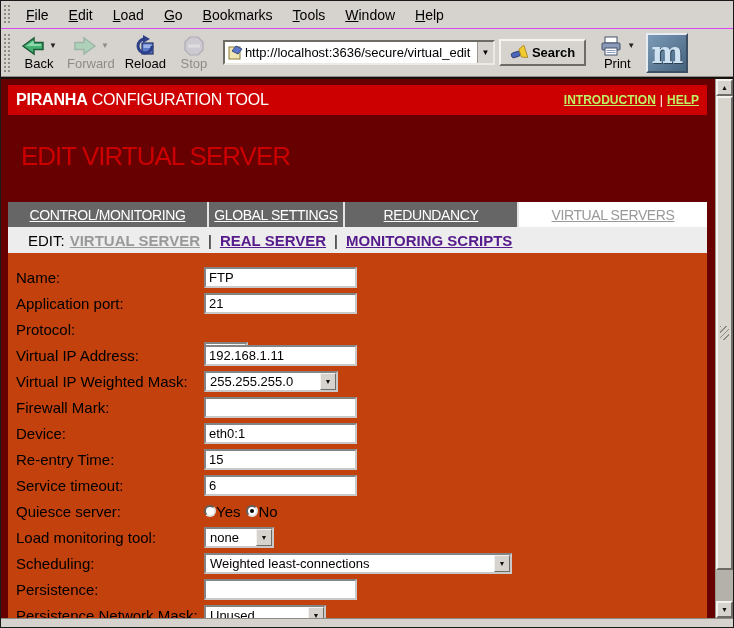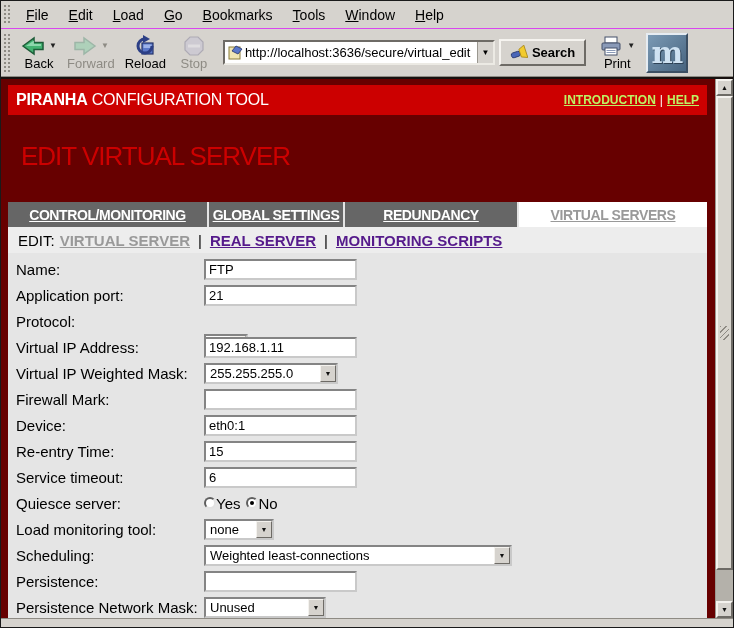--- a/index.html
+++ b/index.html
@@ -58,37 +58,37 @@
   .brand { color:#fff; font-size:16px; letter-spacing:-0.2px; white-space:nowrap; }
   .brand b { font-weight:bold; }
   .banner-links { color:#fff; font-size:12px; font-weight:bold; white-space:nowrap; }
   .banner-links a { color:#bef264; text-decoration:underline; cursor:pointer; }
   .banner-links .sep { margin:0 4px; font-weight:normal; }
 
   .page-title { margin:27px 0 0 13px; color:#cc0000; font-size:26px; letter-spacing:-1px;
                 line-height:28px; height:28px; white-space:nowrap; }
 
   .tabs { margin-top:32px; display:flex; height:25px; background:#fff; }
-  .tab { background:#666666; color:#fff; font-size:14px; font-weight:bold; letter-spacing:-0.4px;
+  .tab { background:#666666; color:#fff; font-size:14px; font-weight:normal; letter-spacing:-0.4px;
          display:flex; align-items:center; justify-content:center; text-decoration:underline;
          border-right:2px solid #e4e4e4; cursor:pointer; white-space:nowrap; }
   .tab:nth-child(1){ width:201px; }
   .tab:nth-child(2){ width:136px; }
   .tab:nth-child(3){ width:174px; }
   .tab.active { background:#fff; color:#999999; flex:1; border-right:none; }
 
   .subnav { height:26px; background:#ededed; display:flex; align-items:center; font-size:15px;
-            padding-left:10px; white-space:nowrap; }
+            padding-left:20px; white-space:nowrap; }
   .subnav .prefix { color:#000; margin-right:5px; }
   .subnav a { font-weight:bold; text-decoration:underline; cursor:pointer; }
   .subnav a.current { color:#999999; }
   .subnav a.link { color:#551a8b; }
   .subnav .pipe { color:#000; margin:0 8px; }
 
-  .formarea { background:#e5e5e5; height:367px; padding-top:3px; }
+  .formarea { background:#c2410c; height:367px; padding-top:11px; }
   .frow { height:26px; display:flex; align-items:center; }
   .flabel { width:196px; padding-left:8px; font-size:15px; color:#000; flex:0 0 auto; white-space:nowrap; }
   .tinput { width:153px; height:21px; border:2px solid; border-color:#848484 #c9c9c9 #c9c9c9 #848484;
             font-size:13px; font-family:"Liberation Sans",sans-serif; padding:0 3px; background:#fff; }
   .fselect { display:inline-flex; align-items:stretch; height:21px; background:#fff;
              border:2px solid; border-color:#848484 #c9c9c9 #c9c9c9 #848484; }
   .fselect .sval { font-size:13px; padding:1px 4px 0 4px; white-space:nowrap; overflow:hidden; flex:1; }
   .fselect .sbtn { width:16px; flex:0 0 auto; margin-left:auto; background:#d6d3ce;
                    border:1px solid; border-color:#f4f2ee #6e6b66 #6e6b66 #f4f2ee;
                    display:flex; align-items:center; justify-content:center; font-size:7px; color:#111; }

